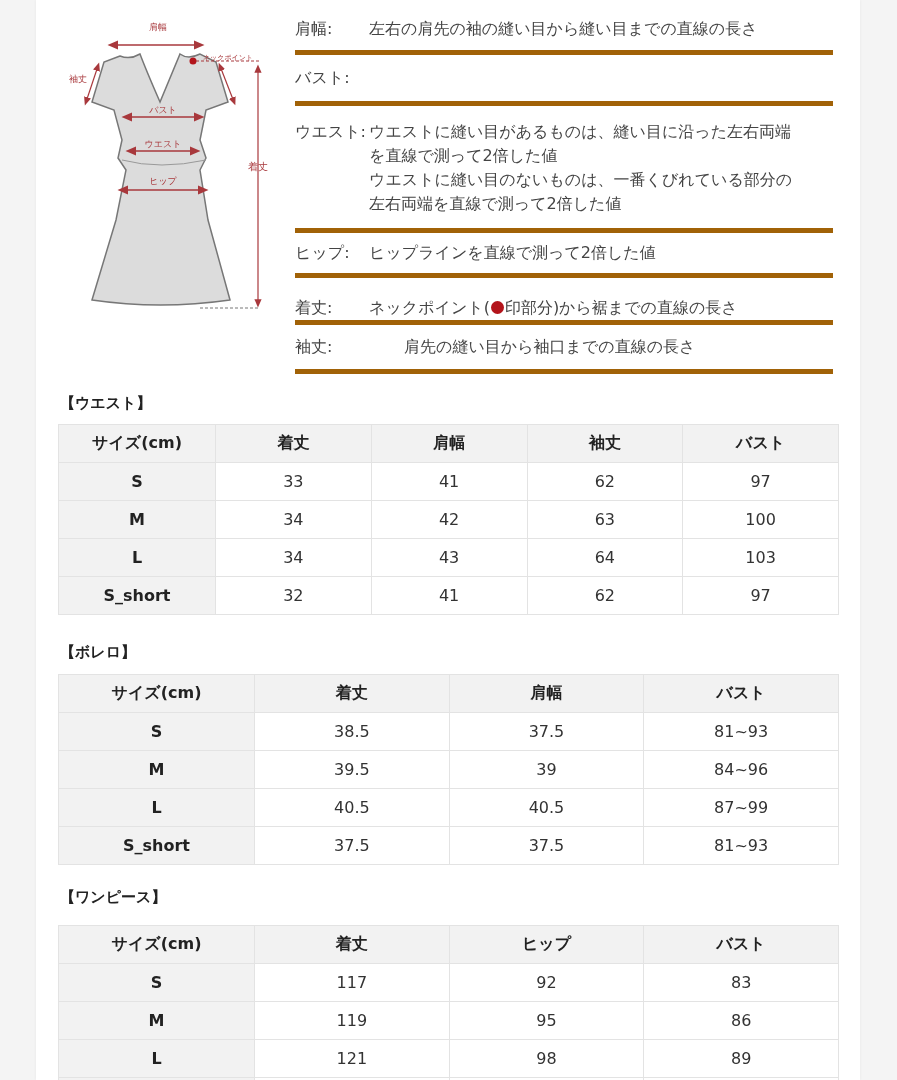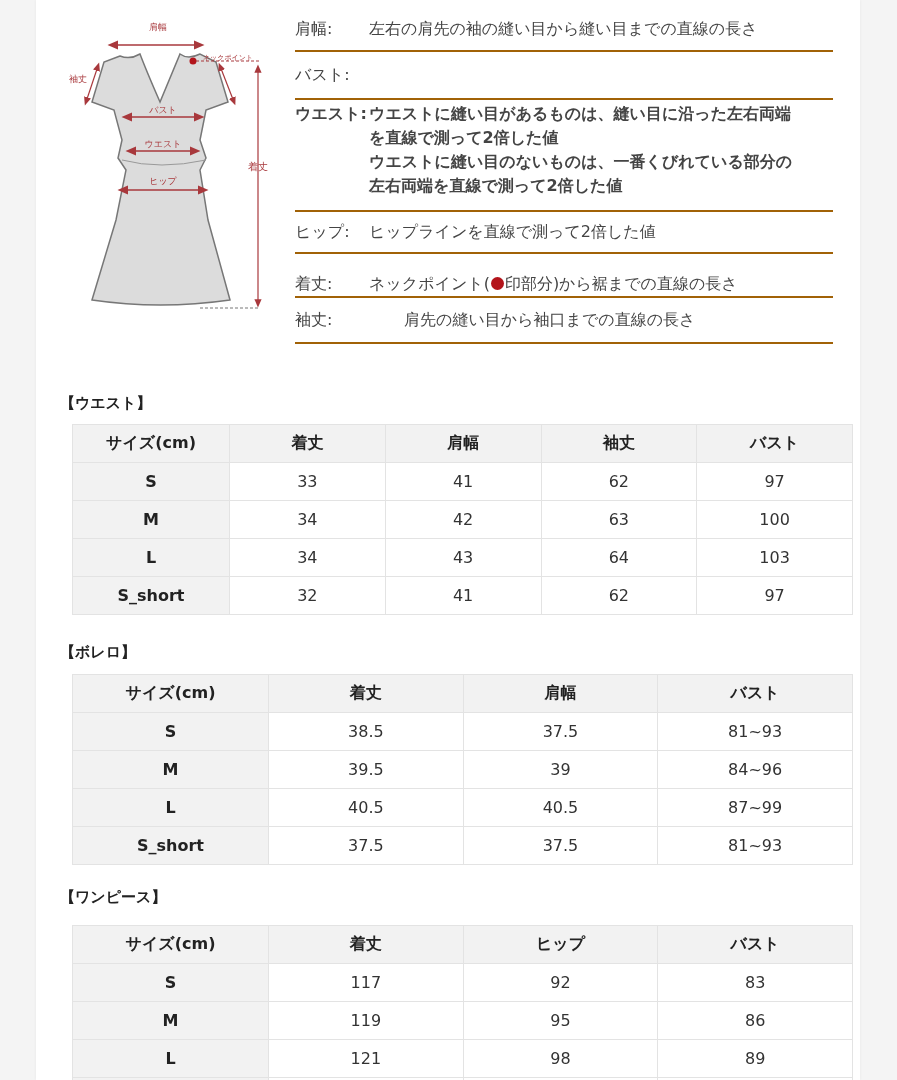--- a/index.html
+++ b/index.html
@@ -14,35 +14,35 @@
       background: #ffffff;
       box-shadow: 0 0 3px rgba(0,0,0,0.06);
     }
     .diagram {
       position: absolute; left: 60px; top: 10px; width: 220px; height: 310px;
     }
     .defs {
       position: absolute; left: 295px; top: 8px; width: 538px;
     }
     .def-row {
-      display: flex; border-bottom: 2px solid #a16207;
+      display: flex; border-bottom: 5px solid #a16207;
       font-size: 16px; line-height: 24px; color: #444;
     }
     .def-term { width: 74px; flex: 0 0 74px; white-space: nowrap; }
     .def-desc { flex: 1; }
     .def-desc .line { display: block; }
     .red-dot {
       display: inline-block; width: 13px; height: 13px; border-radius: 50%;
       background: #b3141b; vertical-align: -1px; margin: 0 1px;
     }
     .section-title {
       position: absolute; left: 60px; font-size: 15px; font-weight: bold; color: #222;
     }
     table.size {
-      position: absolute; left: 72px; width: 781px;
+      position: absolute; left: 58px; width: 781px;
       border-collapse: collapse; table-layout: fixed;
       font-size: 16px;
     }
     table.size th, table.size td {
       border: 1px solid #e3e3e3; text-align: center; height: 37px; padding: 0;
     }
     table.size th { background: #f2f2f2; font-weight: bold; color: #222; height: 37px; }
     table.size td.sz { background: #f2f2f2; font-weight: bold; color: #222; }
     table.size td { color: #333; }
   </style>
@@ -87,21 +87,21 @@
 </svg>
 
 <div class="defs" data-name="measurement-definitions">
   <div class="def-row" style="height:42px;align-items:center;" data-name="definition-shoulder">
     <span class="def-term" data-name="definition-term">肩幅:</span>
     <span class="def-desc" data-name="definition-text">左右の肩先の袖の縫い目から縫い目までの直線の長さ</span>
   </div>
   <div class="def-row" style="height:46px;align-items:center;" data-name="definition-bust">
     <span class="def-term" data-name="definition-term">バスト:</span>
   </div>
-  <div class="def-row" style="padding:2px 0 12px;font-weight:bold;" data-name="definition-waist">
+  <div class="def-row" style="padding:14px 0 12px;" data-name="definition-waist">
     <span class="def-term" data-name="definition-term">ウエスト:</span>
     <span class="def-desc" data-name="definition-text">
       <span class="line">ウエストに縫い目があるものは、縫い目に沿った左右両端</span>
       <span class="line">を直線で測って2倍した値</span>
       <span class="line">ウエストに縫い目のないものは、一番くびれている部分の</span>
       <span class="line">左右両端を直線で測って2倍した値</span>
     </span>
   </div>
   <div class="def-row" style="height:40px;align-items:center;" data-name="definition-hip">
     <span class="def-term" data-name="definition-term">ヒップ:</span>

